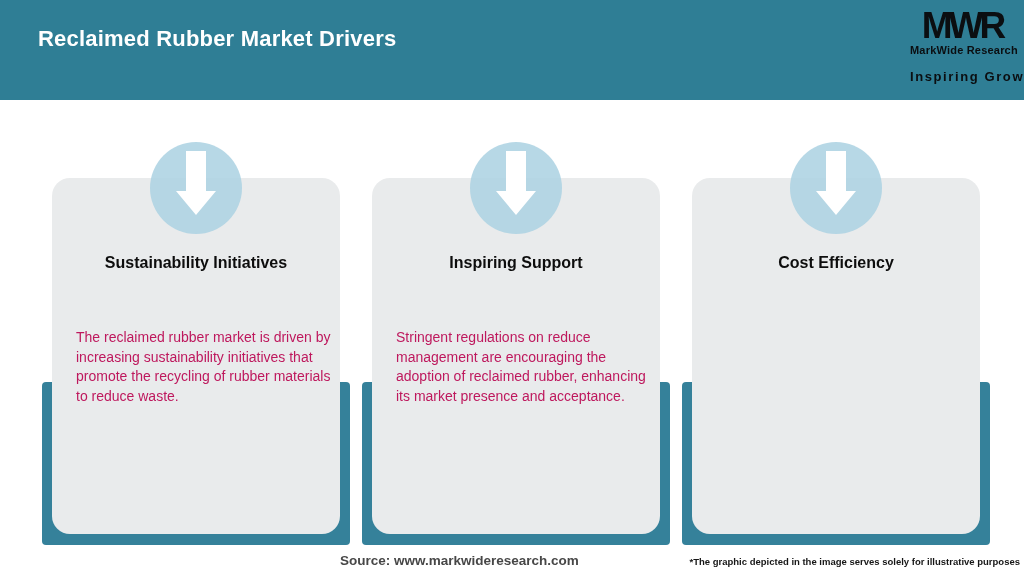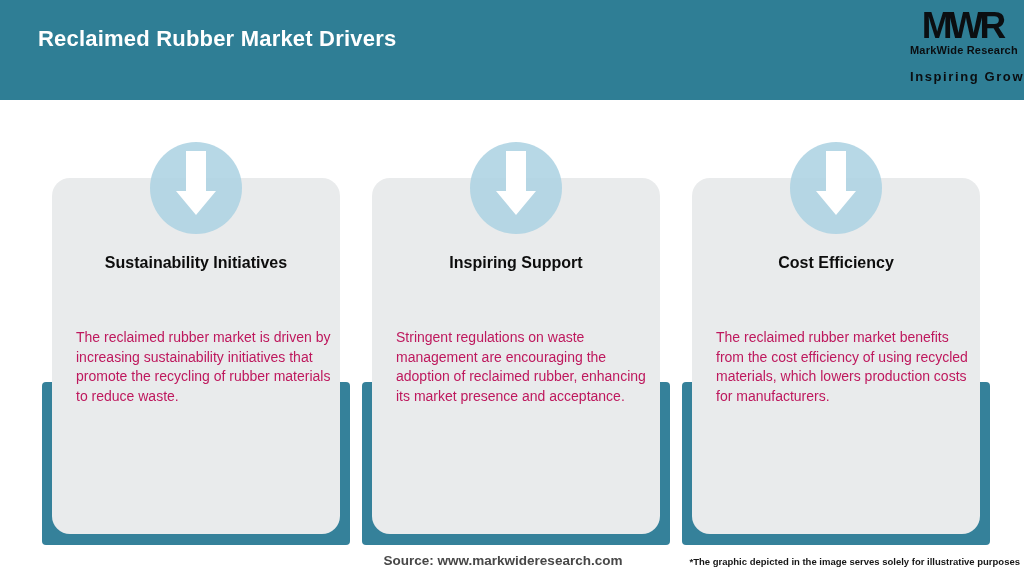--- a/index.html
+++ b/index.html
@@ -115,21 +115,21 @@
   .arrow-circle svg {
     margin-top: 9px;
     display: block;
   }
 
   
   .source-text {
     position: absolute;
     left: 340px; top: 553px;
     width: 326px;
-    text-align: center;
+    text-align: left;
     font-size: 13.5px;
     font-weight: bold;
     color: #474747;
   }
   .disclaimer-text {
     position: absolute;
     right: 4px; top: 556px;
     font-size: 9.5px;
     font-weight: bold;
     color: #161616;
@@ -159,34 +159,33 @@
       <svg width="40" height="64" viewBox="0 0 40 64">
         <path d="M10 0 h20 v40 h10 L20 64 L0 40 h10 Z" fill="#ffffff"></path>
       </svg>
     </div>
   </div>
 
   <div class="card-group g2">
     <div class="card-backdrop"></div>
     <div class="card">
       <div class="card-title">Inspiring Support</div>
-      <div class="card-text">Stringent regulations on waste management are encouraging the adoption of reclaimed rubber, enhancing its market presence and acceptance.</div>
+      <div class="card-text">Stringent regulations on reduce management are encouraging the adoption of reclaimed rubber, enhancing its market presence and acceptance.</div>
     </div>
     <div class="arrow-circle">
       <svg width="40" height="64" viewBox="0 0 40 64">
         <path d="M10 0 h20 v40 h10 L20 64 L0 40 h10 Z" fill="#ffffff"></path>
       </svg>
     </div>
   </div>
 
   <div class="card-group g3">
     <div class="card-backdrop"></div>
     <div class="card">
       <div class="card-title">Cost Efficiency</div>
-      <div class="card-text">The reclaimed rubber market benefits from the cost efficiency of using recycled materials, which lowers production costs for manufacturers.</div>
     </div>
     <div class="arrow-circle">
       <svg width="40" height="64" viewBox="0 0 40 64">
         <path d="M10 0 h20 v40 h10 L20 64 L0 40 h10 Z" fill="#ffffff"></path>
       </svg>
     </div>
   </div>
 
   <div class="source-text">Source: www.markwideresearch.com</div>
   <div class="disclaimer-text">*The graphic depicted in the image serves solely for illustrative purposes</div>

